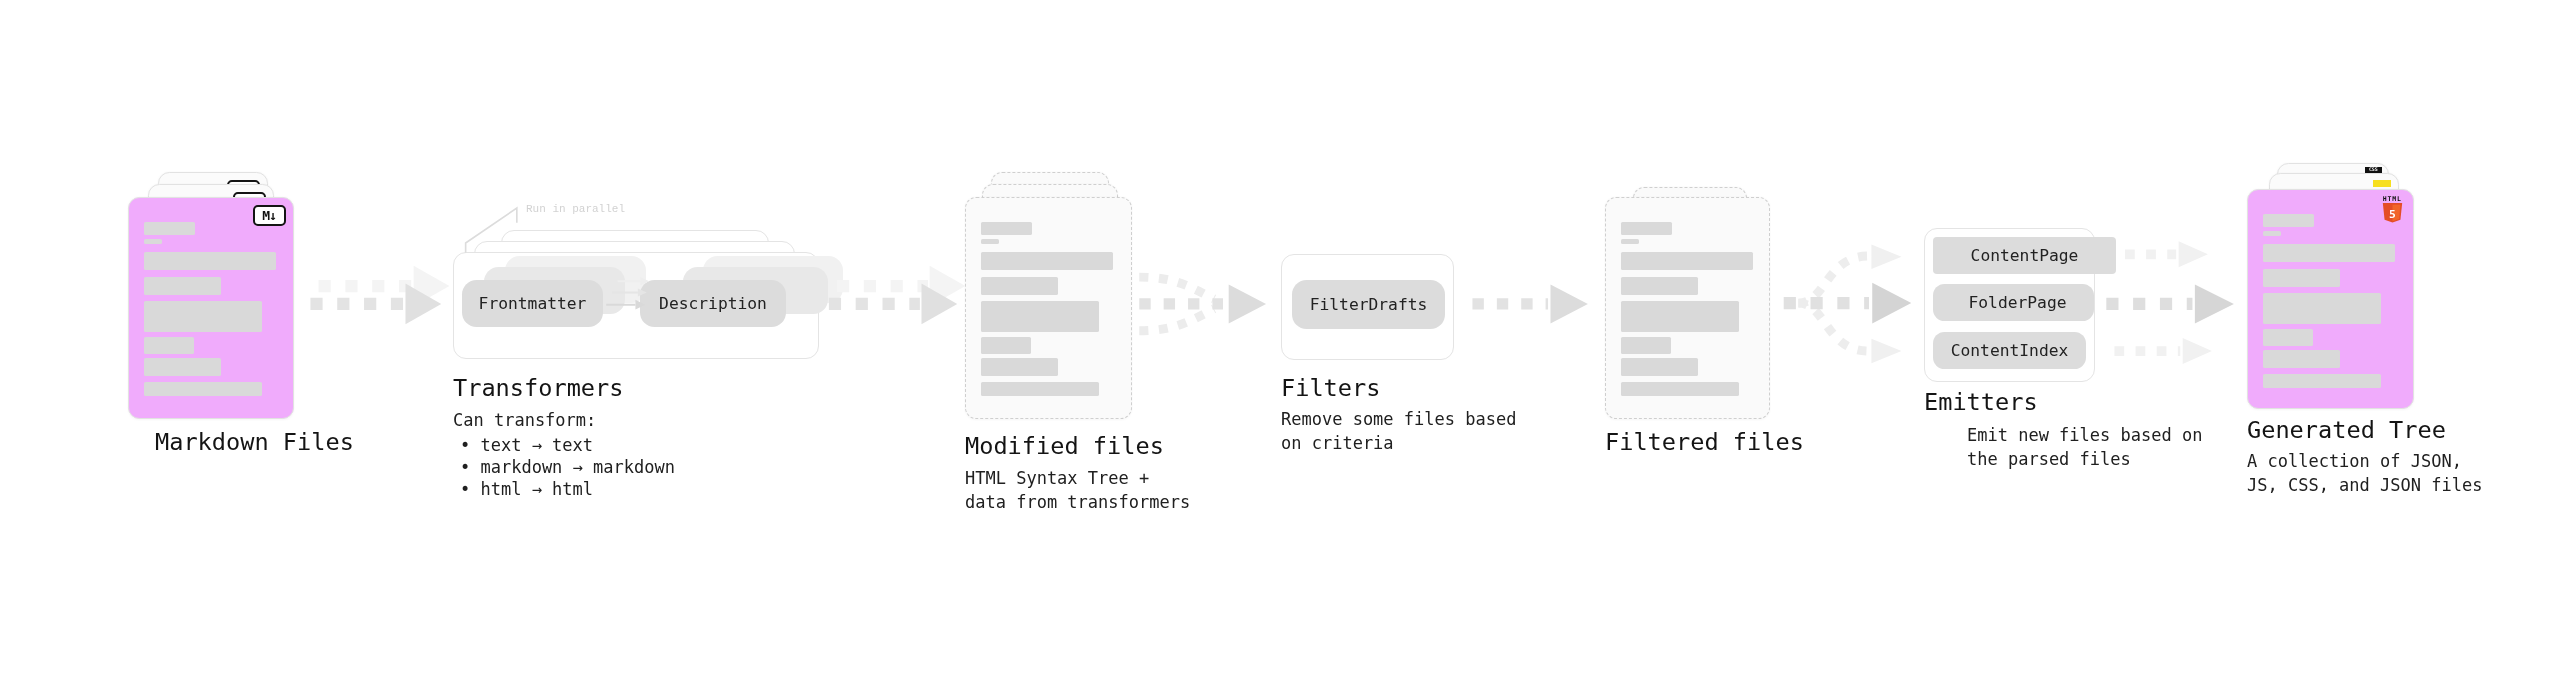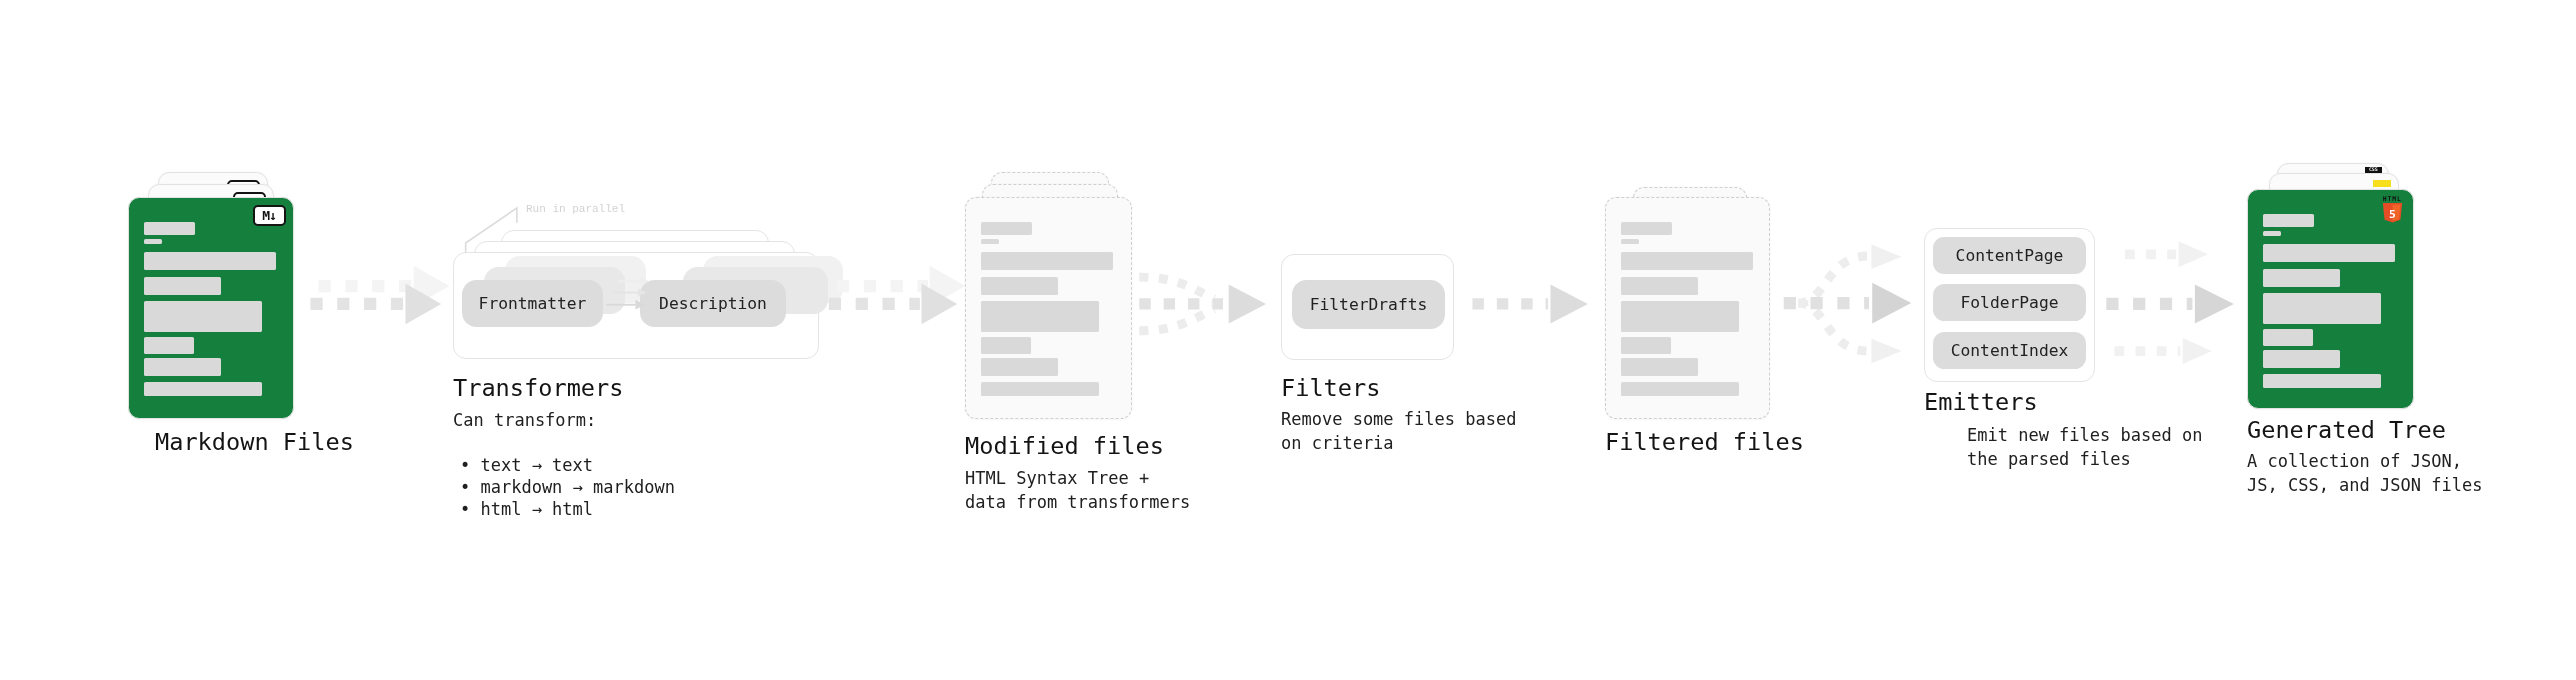--- a/index.html
+++ b/index.html
@@ -6,40 +6,40 @@
   .canvas{position:relative;width:2576px;height:681px;background:#ffffff;overflow:hidden;
           font-family:"DejaVu Sans Mono","Liberation Mono",monospace;color:#1c1c1c;}
   .arrows{position:absolute;left:0;top:0;z-index:5;pointer-events:none;}
   .arrows line,.arrows path,.arrows polyline{fill:none;}
   .d15{stroke-width:15;stroke-dasharray:15 18;}
   .d14{stroke-width:14;stroke-dasharray:14 16;}
   .d12{stroke-width:12;stroke-dasharray:12 14;}
   .d11{stroke-width:11;stroke-dasharray:11 13;}
   .thin{stroke-width:2.5;}
 
-  .doc{position:absolute;height:222px;border-radius:11.4px;background:#15803d;
+  .doc{position:absolute;height:222px;border-radius:11.4px;background:#f0abfc;
        border:1.6px solid #e2e2e2;box-sizing:border-box;box-shadow:0 0.8px 2.4px rgba(0,0,0,.04);}
   .doc.back{background:#fbfbfb;}
   .doc.dashed{border:1.6px dashed #cfcfcf;background:#fafafa;}
   .bars{padding:24.4px 0 0 15.4px;}
   .bar{background:#d9d9d9;border-radius:1.6px;}
 
   .md-badge{position:absolute;top:7.3px;right:7.3px;width:33px;height:20.3px;border:2.4px solid #141414;
             border-radius:4.9px;background:#fff;display:flex;align-items:center;justify-content:center;
             font-weight:bold;font-size:13px;color:#111;letter-spacing:-0.8px;box-sizing:border-box;}
 
   .obox{position:absolute;background:#ffffff;border:1.6px solid #e4e4e4;border-radius:13px;box-sizing:border-box;}
   .pill{position:absolute;display:flex;align-items:center;justify-content:center;background:#dcdcdc;
         border-radius:14.6px;font-size:16.3px;color:#222;}
   .pill.g1{background:#e8e8e8;}
   .pill.g2{background:#f1f1f1;}
 
   .h{position:absolute;font-size:23.6px;font-weight:500;color:#141414;white-space:nowrap;}
   .sub{position:absolute;font-size:17px;line-height:24.4px;color:#202020;white-space:nowrap;}
-  .bullets{position:absolute;font-size:17px;line-height:22px;color:#202020;white-space:nowrap;margin-top:20px;}
+  .bullets{position:absolute;font-size:17px;line-height:22px;color:#202020;white-space:nowrap;}
   .note{position:absolute;font-size:11px;color:#d2d2d2;white-space:nowrap;font-family:Liberation Mono, monospace;}
 
   .css-badge{position:absolute;top:3.3px;right:6.5px;width:16.3px;}
   .css-black{background:#111;color:#fff;font-size:4.9px;line-height:5.7px;height:5.7px;text-align:center;font-weight:bold;}
   .css-blue{height:2.4px;background:#2965f1;margin-top:0.8px;}
   .js-badge{position:absolute;top:5.7px;right:7.3px;width:18px;height:7.3px;background:#f7df1e;}
   .html5-badge{position:absolute;top:5.7px;right:9.8px;width:22px;text-align:center;}
   .html5-word{font-size:6.5px;line-height:7.3px;font-weight:bold;letter-spacing:0.8px;color:#111;}
 </style>
 </head>
@@ -211,24 +211,24 @@
           <div class="bar" style="width: 50px; height: 16.3px; margin-bottom: 4.1px;"></div>
           <div class="bar" style="width: 77px; height: 18px; margin-bottom: 6.5px;"></div>
           <div class="bar" style="width: 118px; height: 14px; margin-bottom: 0px;"></div>
         </div>
     </div>
     <div class="h" style="left:1605px;top:428px;">Filtered files</div>
   </div>
 
   <div>
     <div class="obox" style="left:1924px;top:228px;width:171px;height:154px;"></div>
-    <div class="pill" style="left:1933px;top:237px;width:153px;height:37px;border-radius:11px;text-align:right;">
+    <div class="pill" style="left:1933px;top:237px;width:183px;height:37px;border-radius:4px;text-align:right;">
       <span>ContentPage</span>
     </div>
-    <div class="pill" style="left:1933px;top:284px;width:153px;height:37px;border-radius:11.4px;">
+    <div class="pill" style="left:1933px;top:284px;width:153px;height:37px;border-radius:11.4px;padding-left:8px;">
       <span>FolderPage</span>
     </div>
     <div class="pill" style="left:1933px;top:332px;width:153px;height:37px;border-radius:11.4px;">
       <span>ContentIndex</span>
     </div>
     <div class="h" style="left:1924px;top:388px;">Emitters</div>
     <div class="sub" style="left:1924px;top:423px;margin-left:43px;">
       <div>Emit new files based on</div>
       <div>the parsed files</div>
     </div>

